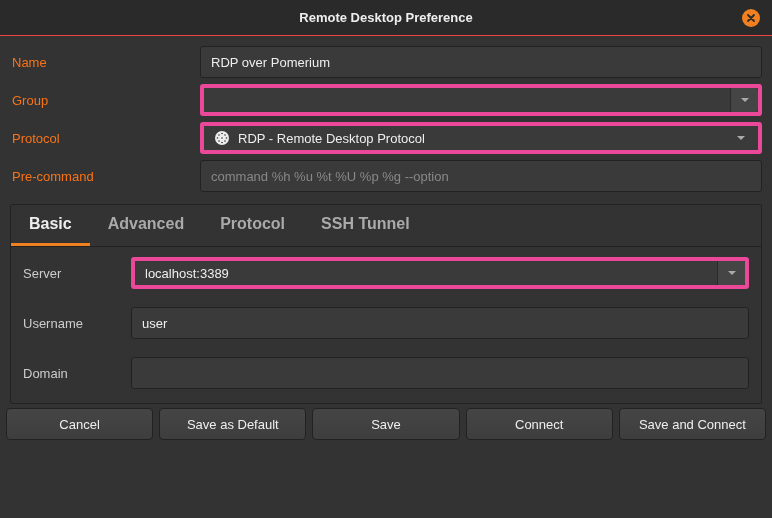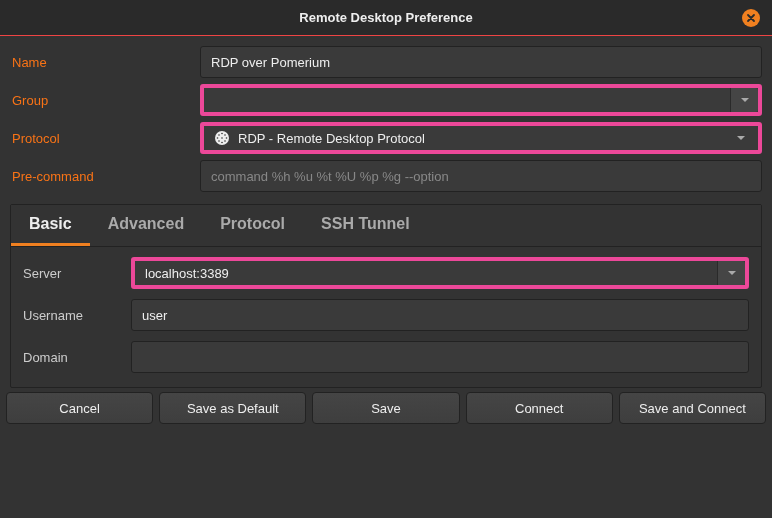--- a/index.html
+++ b/index.html
@@ -149,21 +149,21 @@
   .tab.active {
     color: #eee;
     border-bottom-color: #f08020;
   }
   .tab-body {
     padding: 10px 12px 14px 12px;
   }
   .inner-row {
     display: flex;
     align-items: center;
-    margin-bottom: 10px;
+    margin-bottom: 18px;
   }
   .inner-row .label {
     width: 108px;
     color: #ccc;
   }
   .inner-row .control {
     flex: 1;
     display: flex;
   }
   .button-bar {

